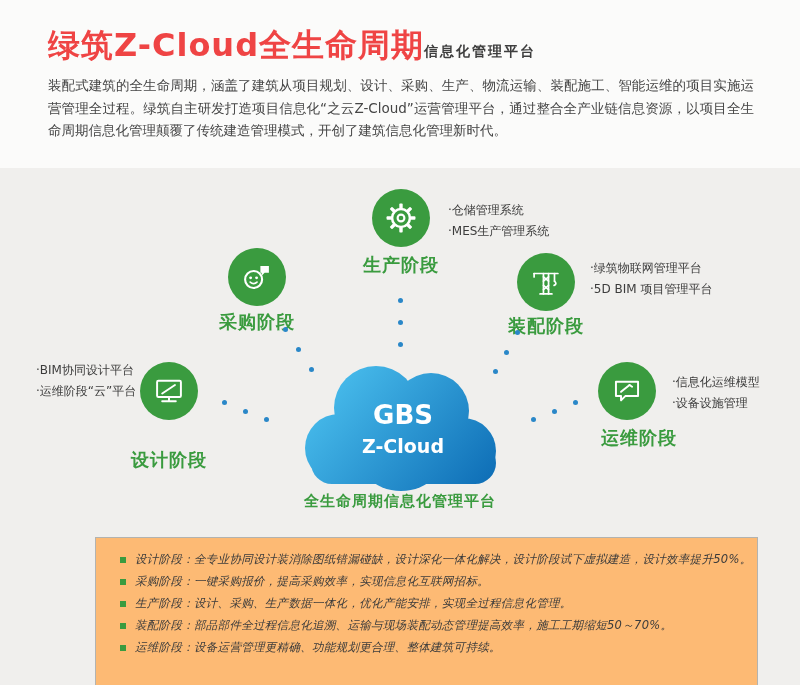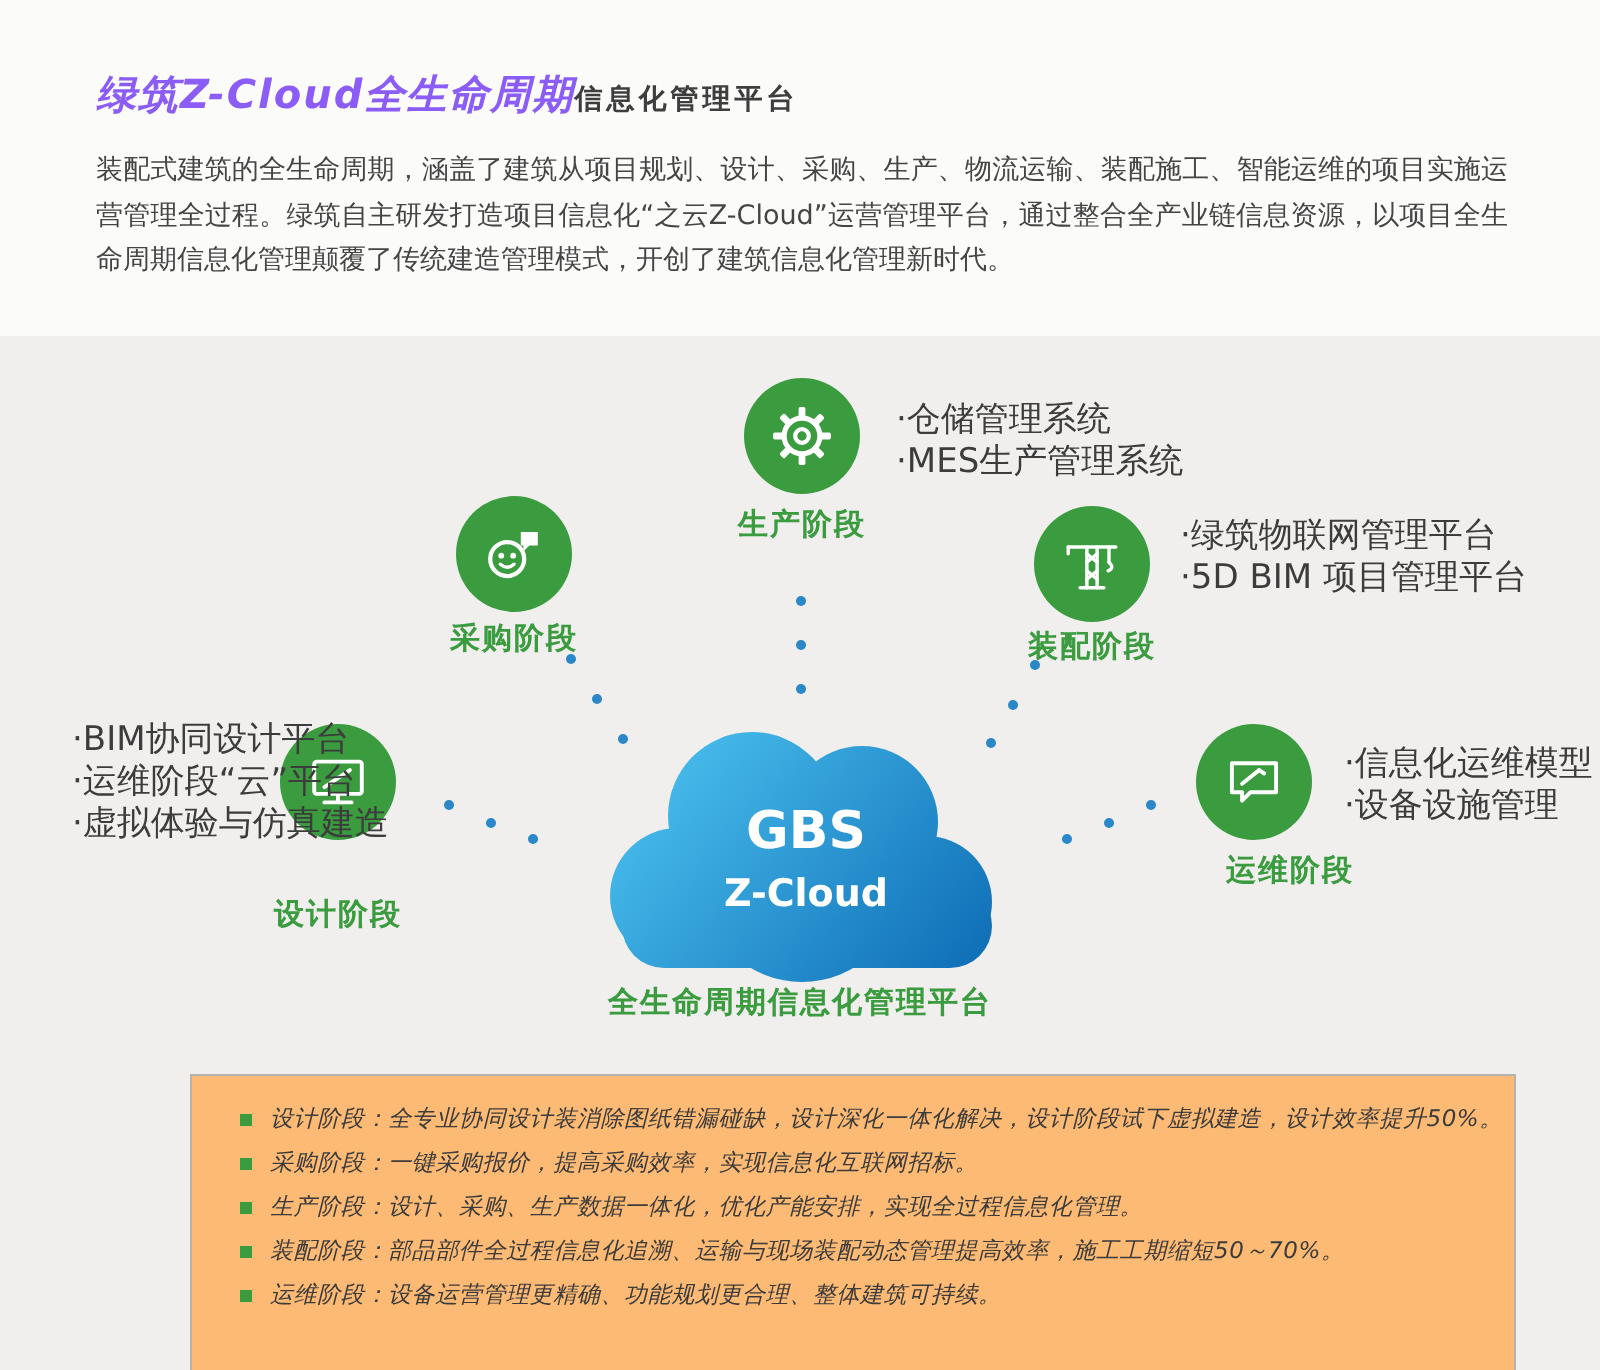--- a/index.html
+++ b/index.html
@@ -2,28 +2,28 @@
 <html><head>
 <meta charset="utf-8">
 <style>
   * { margin:0; padding:0; box-sizing:border-box; }
   html,body { width:800px; height:685px; }
   body { font-family:"DejaVu Sans","Liberation Sans",sans-serif; background:#ffffff; }
   .page { position:relative; width:800px; height:685px; overflow:hidden; background:#fbfbfa; }
   .gray-panel { position:absolute; left:0; top:168px; width:800px; height:517px; background:#f0efed; }
 
   .title { position:absolute; left:48px; top:24px; white-space:nowrap; }
-  .t-green { color:#8b5cf6; font-size:20px; font-weight:bold; letter-spacing:1px;font-style:italic; }
+  .t-green { color:#ef4444; font-size:32px; font-weight:bold; letter-spacing:1px; }
   .t-dark  { color:#3E3E3E; font-size:14px; font-weight:bold; letter-spacing:2px; }
   .desc { position:absolute; left:48px; top:74px; width:706px; font-size:13.5px; line-height:1.68; color:#454545; text-align:justify; }
 
   .phase-circle { position:absolute; width:58px; height:58px; border-radius:50%; background:#3A9B3F; display:flex; align-items:center; justify-content:center; }
   .phase-circle svg { display:block; }
-  .phase-label { position:absolute; width:100px; text-align:center; color:#3A9B3F; font-size:15px; font-weight:bold; letter-spacing:1px; }
-  .bullets { position:absolute; font-size:17px; color:#3c3c3c; line-height:21px; white-space:nowrap; }
+  .phase-label { position:absolute; width:100px; text-align:center; color:#3A9B3F; font-size:18px; font-weight:bold; letter-spacing:1px; }
+  .bullets { position:absolute; font-size:12px; color:#3c3c3c; line-height:21px; white-space:nowrap; }
 
   .connector { position:absolute; left:0; top:0; width:0; height:0; }
   .dot { position:absolute; width:5px; height:5px; border-radius:50%; background:#2A87C8; }
 
   .cloud-wrap { position:absolute; left:291px; top:356px; width:220px; height:138px; }
   .cloud-caption { position:absolute; left:290px; top:492px; width:220px; text-align:center; color:#3A9B3F; font-size:15px; font-weight:bold; letter-spacing:1px; }
 
   .summary-box { position:absolute; left:95px; top:537px; width:663px; height:158px; background:#fdba74; border:1px solid #b3b3b0; padding:14px 0 0 24px;font-style:italic; }
   .summary-row { display:flex; align-items:flex-start; margin-bottom:7px; }
   .sq { flex:none; width:6px; height:6px; background:#3A9B3F; margin:5px 9px 0 0; }
@@ -107,21 +107,20 @@
         <line x1="20" y1="27" x2="20" y2="31"></line>
         <line x1="12" y1="32" x2="28" y2="32"></line>
         <line x1="12" y1="23" x2="27" y2="13"></line>
       </svg>
     </span>
   </div>
   <div class="phase-label" style="left:119px; top:448px;">设计阶段</div>
   <div class="bullets" style="left:36px; top:360px;">
     <div>·BIM协同设计平台</div>
     <div>·运维阶段“云”平台</div>
-    <div>·虚拟体验与仿真建造</div>
   </div>
 
   <div class="phase-circle" style="left:598px; top:362px;">
     <span>
       <svg width="34" height="34" viewBox="0 0 40 40" fill="none" stroke="#ffffff" stroke-width="2.3" stroke-linecap="round" stroke-linejoin="round">
         <path d="M7 9 h26 v17 h-15 l-5 5 v-5 h-6 z"></path>
         <line x1="13" y1="21" x2="23" y2="13"></line>
         <line x1="23" y1="13" x2="26" y2="15"></line>
       </svg>
     </span>

